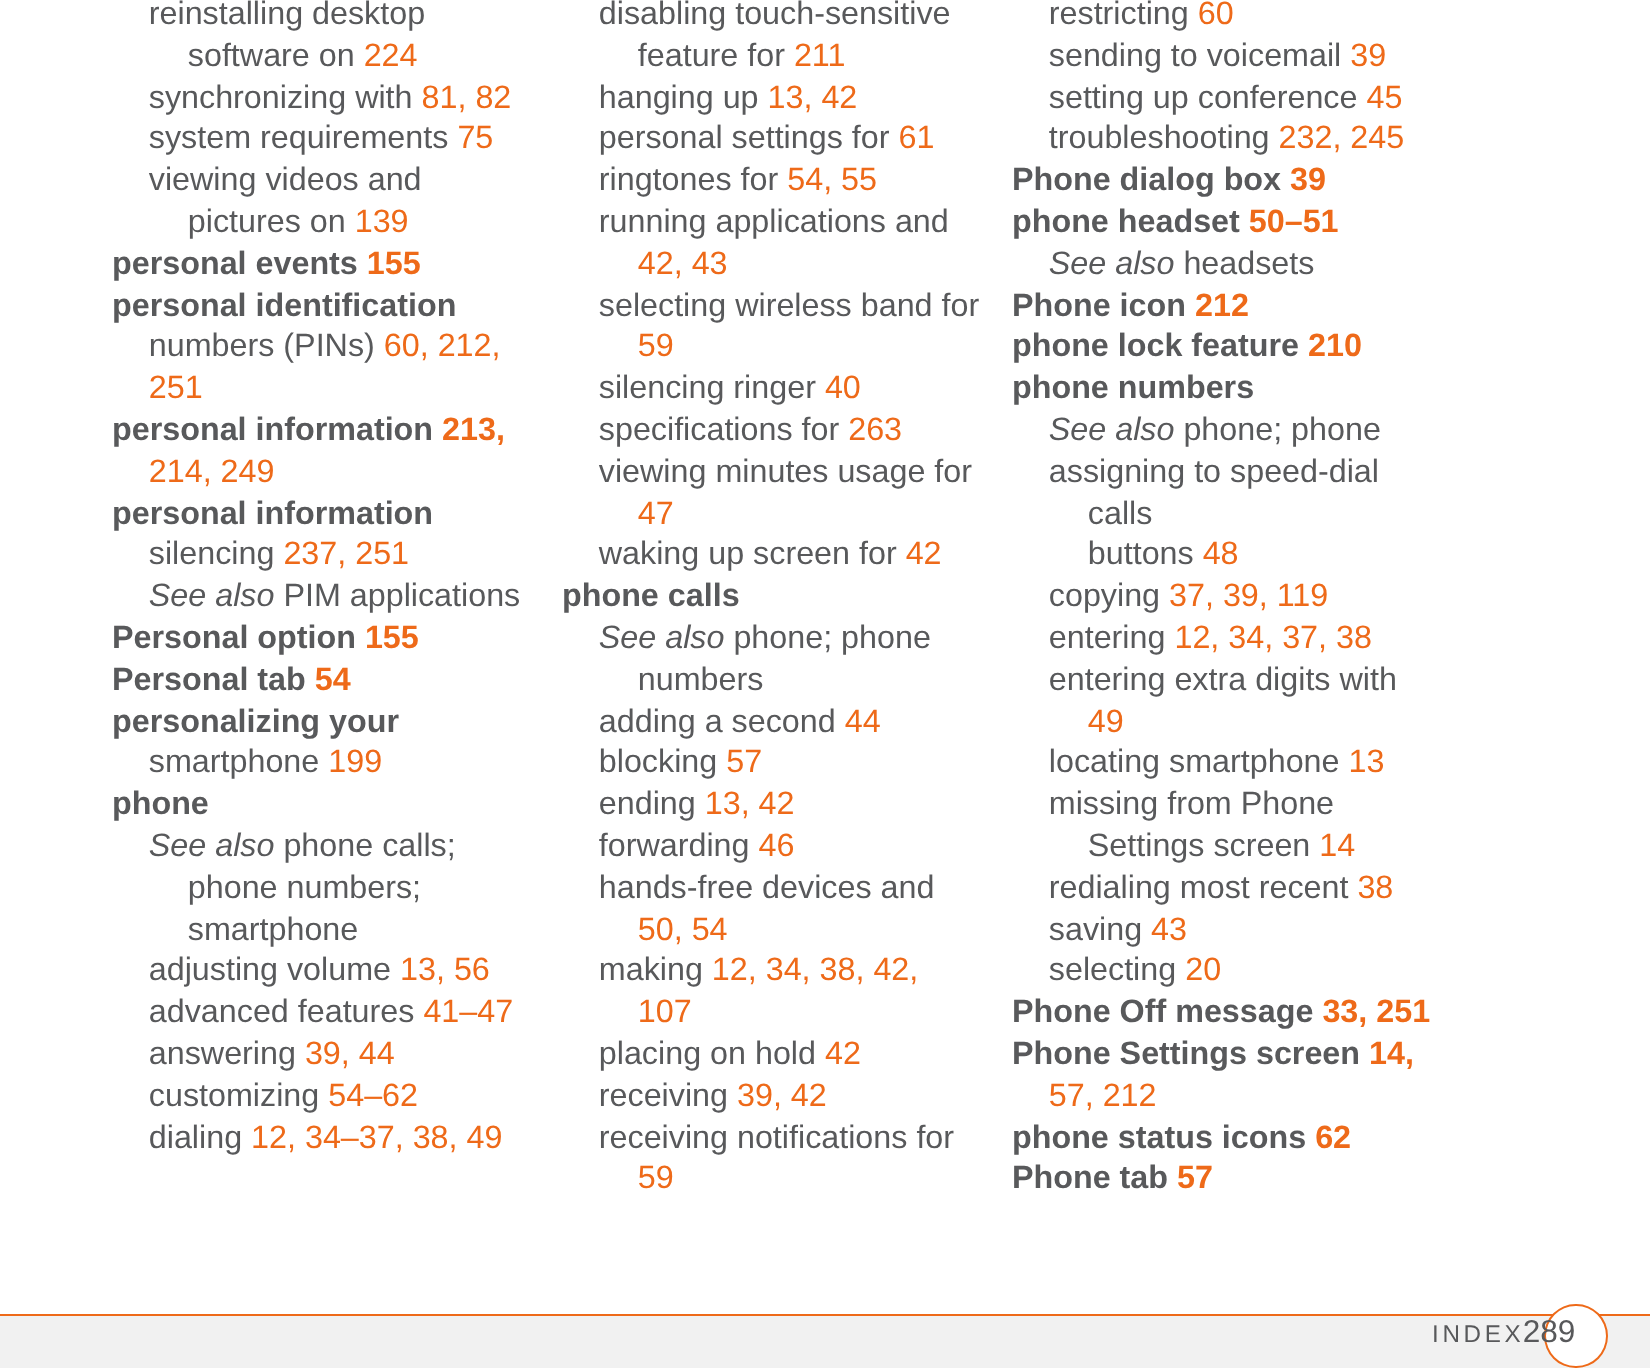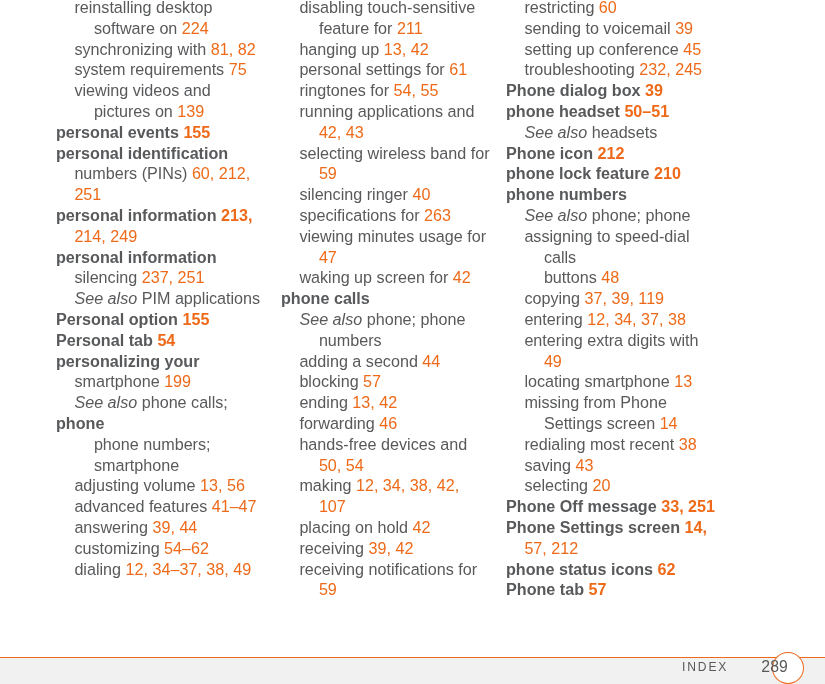--- a/index.html
+++ b/index.html
@@ -25,21 +25,21 @@
     letter-spacing:0.0px;
     white-space:nowrap;
   }
   .in0 { padding-left:0px;font-weight:bold; }
   .in1 { padding-left:18.4px; }
   .in2 { padding-left:37.9px; }
   .o { color:#ee6a19; }
   .i { font-style:italic; }
   .footer-band { position:absolute; left:0; top:658.2px; width:825px; height:25.8px; background:#f1f1f1; }
   .footer-rule { position:absolute; left:0; top:656.6px; width:825px; height:1.4px; background:#ee6a19; }
-  .footer-label { position:absolute; left:682px; top:659.5px; font-size:12.1px; letter-spacing:1.85px; color:#58595b; }
+  .footer-label { position:absolute; left:716px; top:659.5px; font-size:12.1px; letter-spacing:1.85px; color:#58595b; }
   .page-circle { position:absolute; left:772.1px; top:651.9px; width:29.9px; height:30.3px; border-radius:50%; border:1.6px solid #ee6a19; background:#ffffff; box-sizing:content-box; }
   .page-num { position:absolute; left:758px; top:650.5px; width:33.1px; height:33.5px; display:flex; align-items:center; justify-content:center; font-size:15.8px; color:#58595b; }
 </style>
 </head>
 <body>
 
 <div class="page">
   <div class="columns">
     <div class="col" id="col1">
         <div class="entry in1"><span>reinstalling desktop</span></div>
@@ -54,22 +54,22 @@
         <div class="entry in1"><span class="o">251</span></div>
         <div class="entry in0"><span>personal information </span><span class="o">213,</span></div>
         <div class="entry in1"><span class="o">214, 249</span></div>
         <div class="entry in0"><span>personal information</span></div>
         <div class="entry in1"><span>silencing </span><span class="o">237, 251</span></div>
         <div class="entry in1"><span class="i">See also</span><span> PIM applications</span></div>
         <div class="entry in0"><span>Personal option </span><span class="o">155</span></div>
         <div class="entry in0"><span>Personal tab </span><span class="o">54</span></div>
         <div class="entry in0"><span>personalizing your</span></div>
         <div class="entry in1"><span>smartphone </span><span class="o">199</span></div>
+        <div class="entry in0"><span>phone</span></div>
         <div class="entry in1"><span class="i">See also</span><span> phone calls;</span></div>
-        <div class="entry in0"><span>phone</span></div>
         <div class="entry in2"><span>phone numbers;</span></div>
         <div class="entry in2"><span>smartphone</span></div>
         <div class="entry in1"><span>adjusting volume </span><span class="o">13, 56</span></div>
         <div class="entry in1"><span>advanced features </span><span class="o">41–47</span></div>
         <div class="entry in1"><span>answering </span><span class="o">39, 44</span></div>
         <div class="entry in1"><span>customizing </span><span class="o">54–62</span></div>
         <div class="entry in1"><span>dialing </span><span class="o">12, 34–37, 38, 49</span></div>
       </div>
     <div class="col" id="col2">
         <div class="entry in1"><span>disabling touch-sensitive</span></div>

